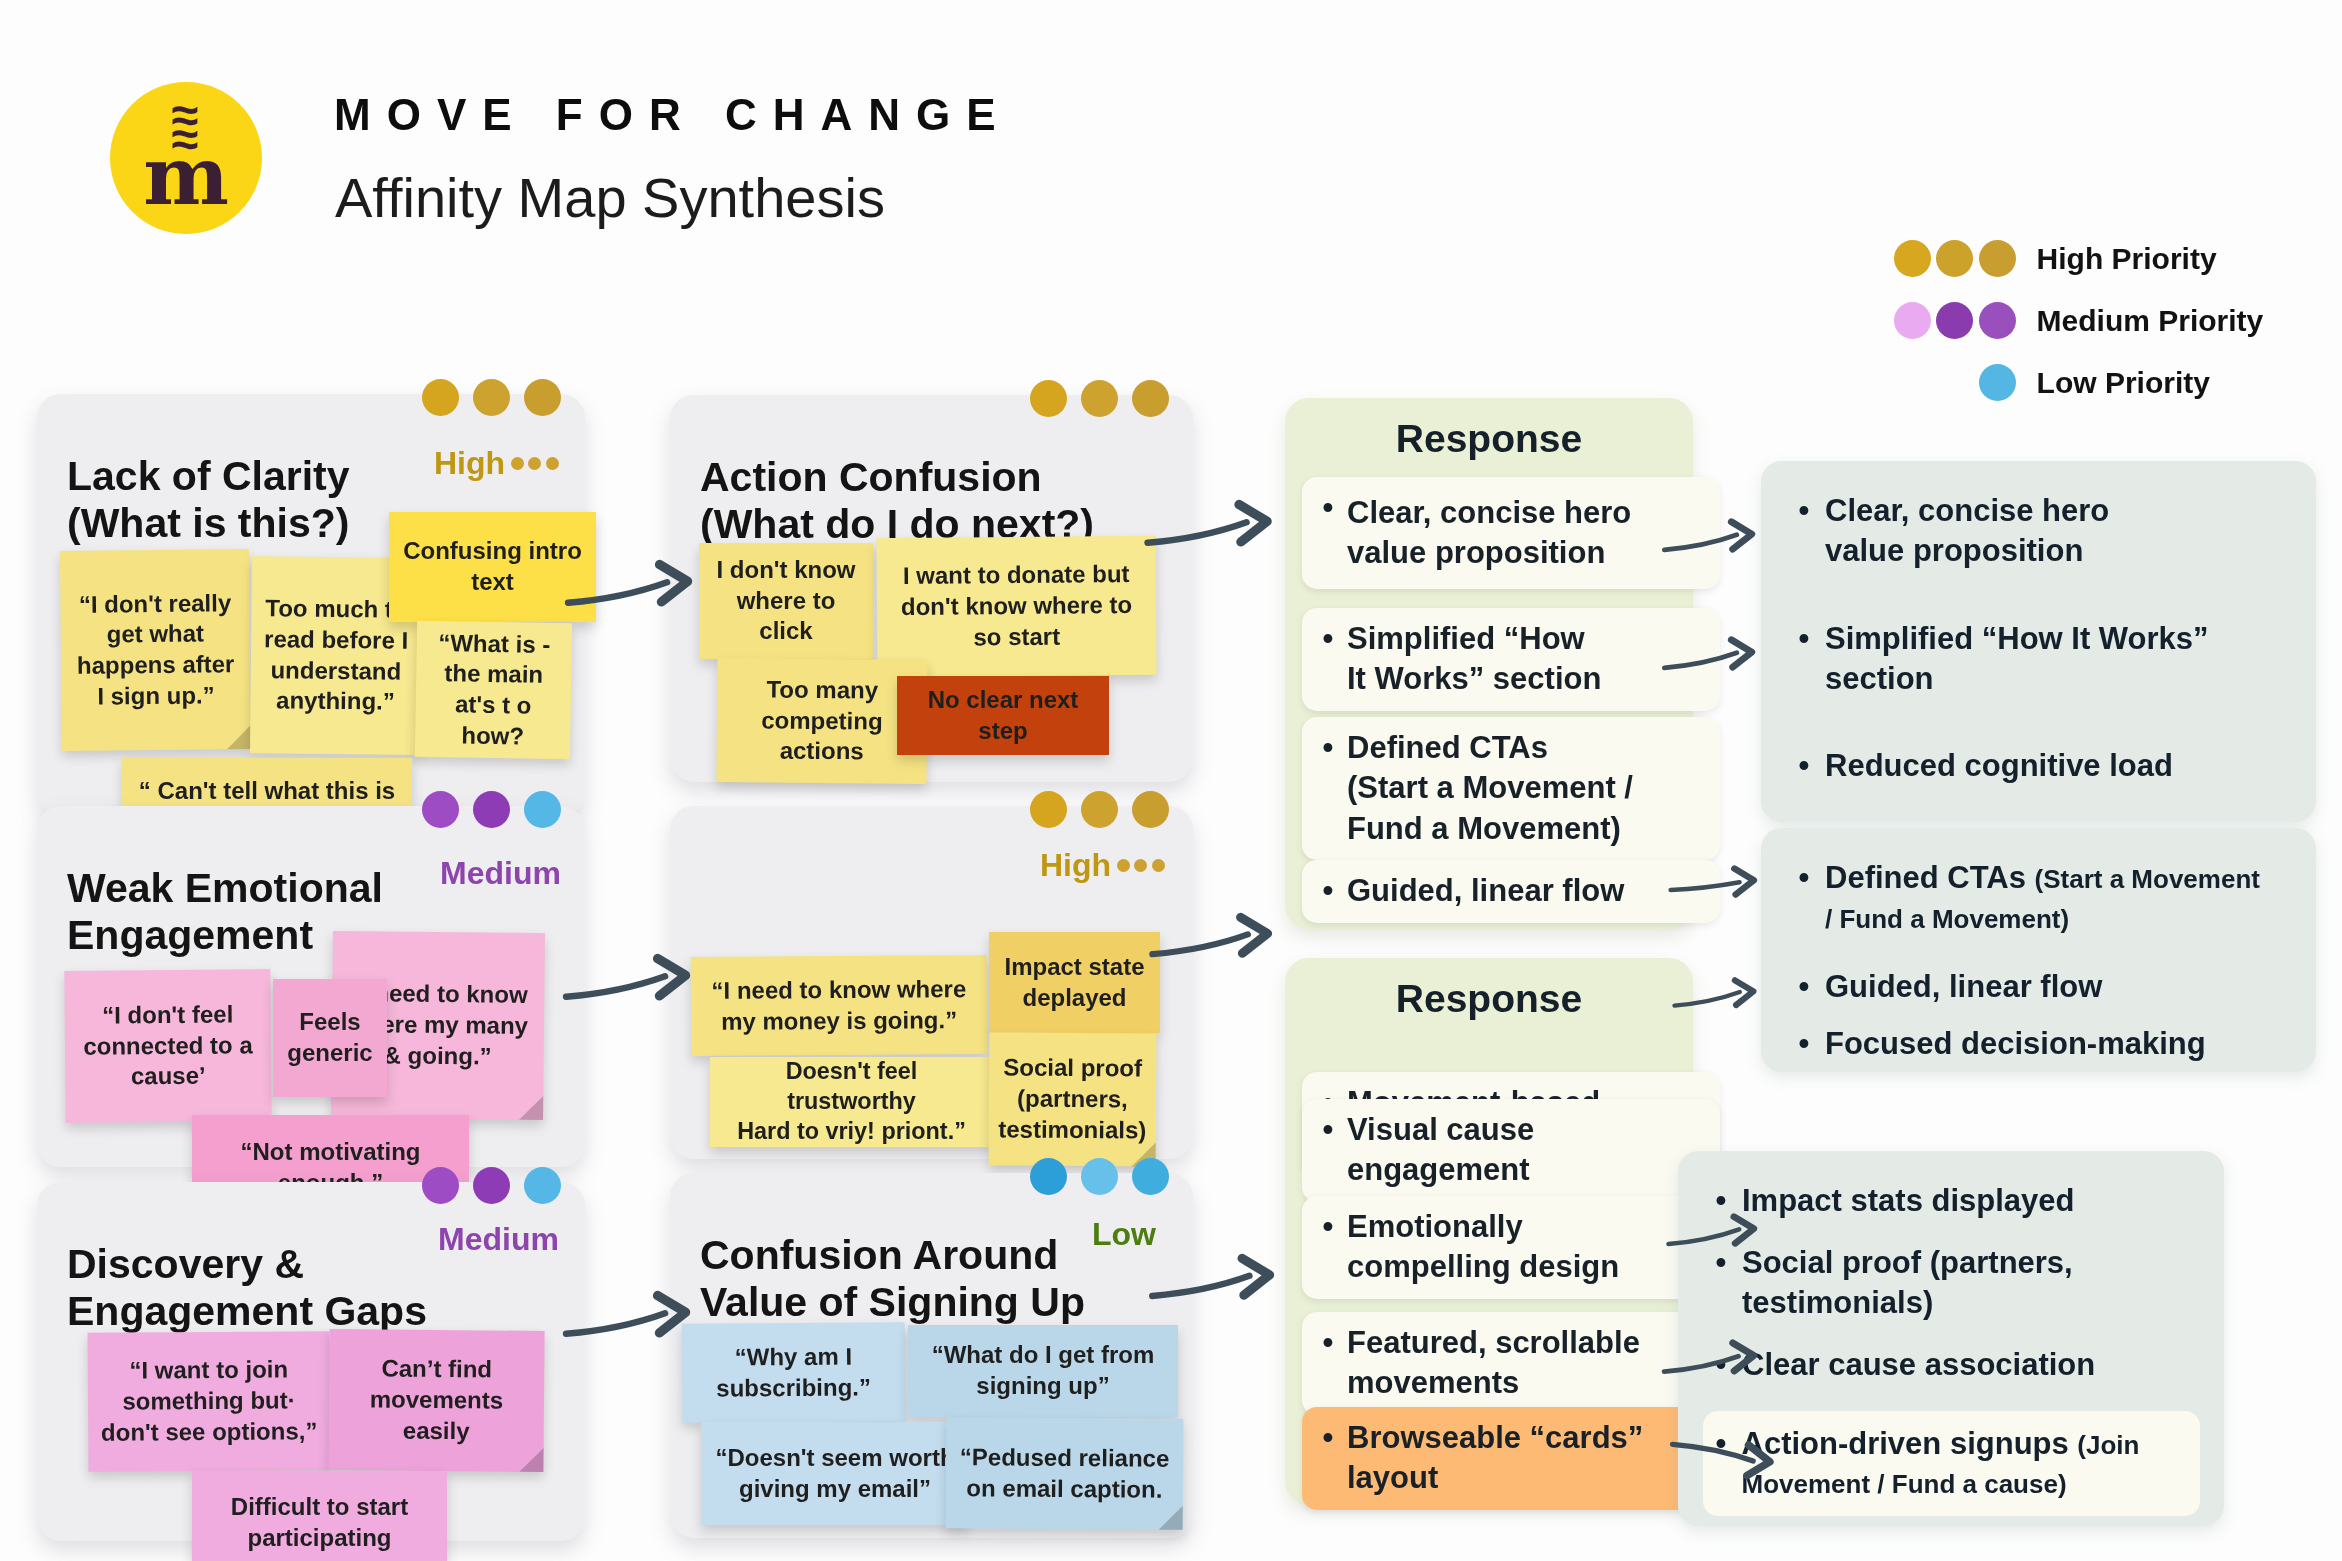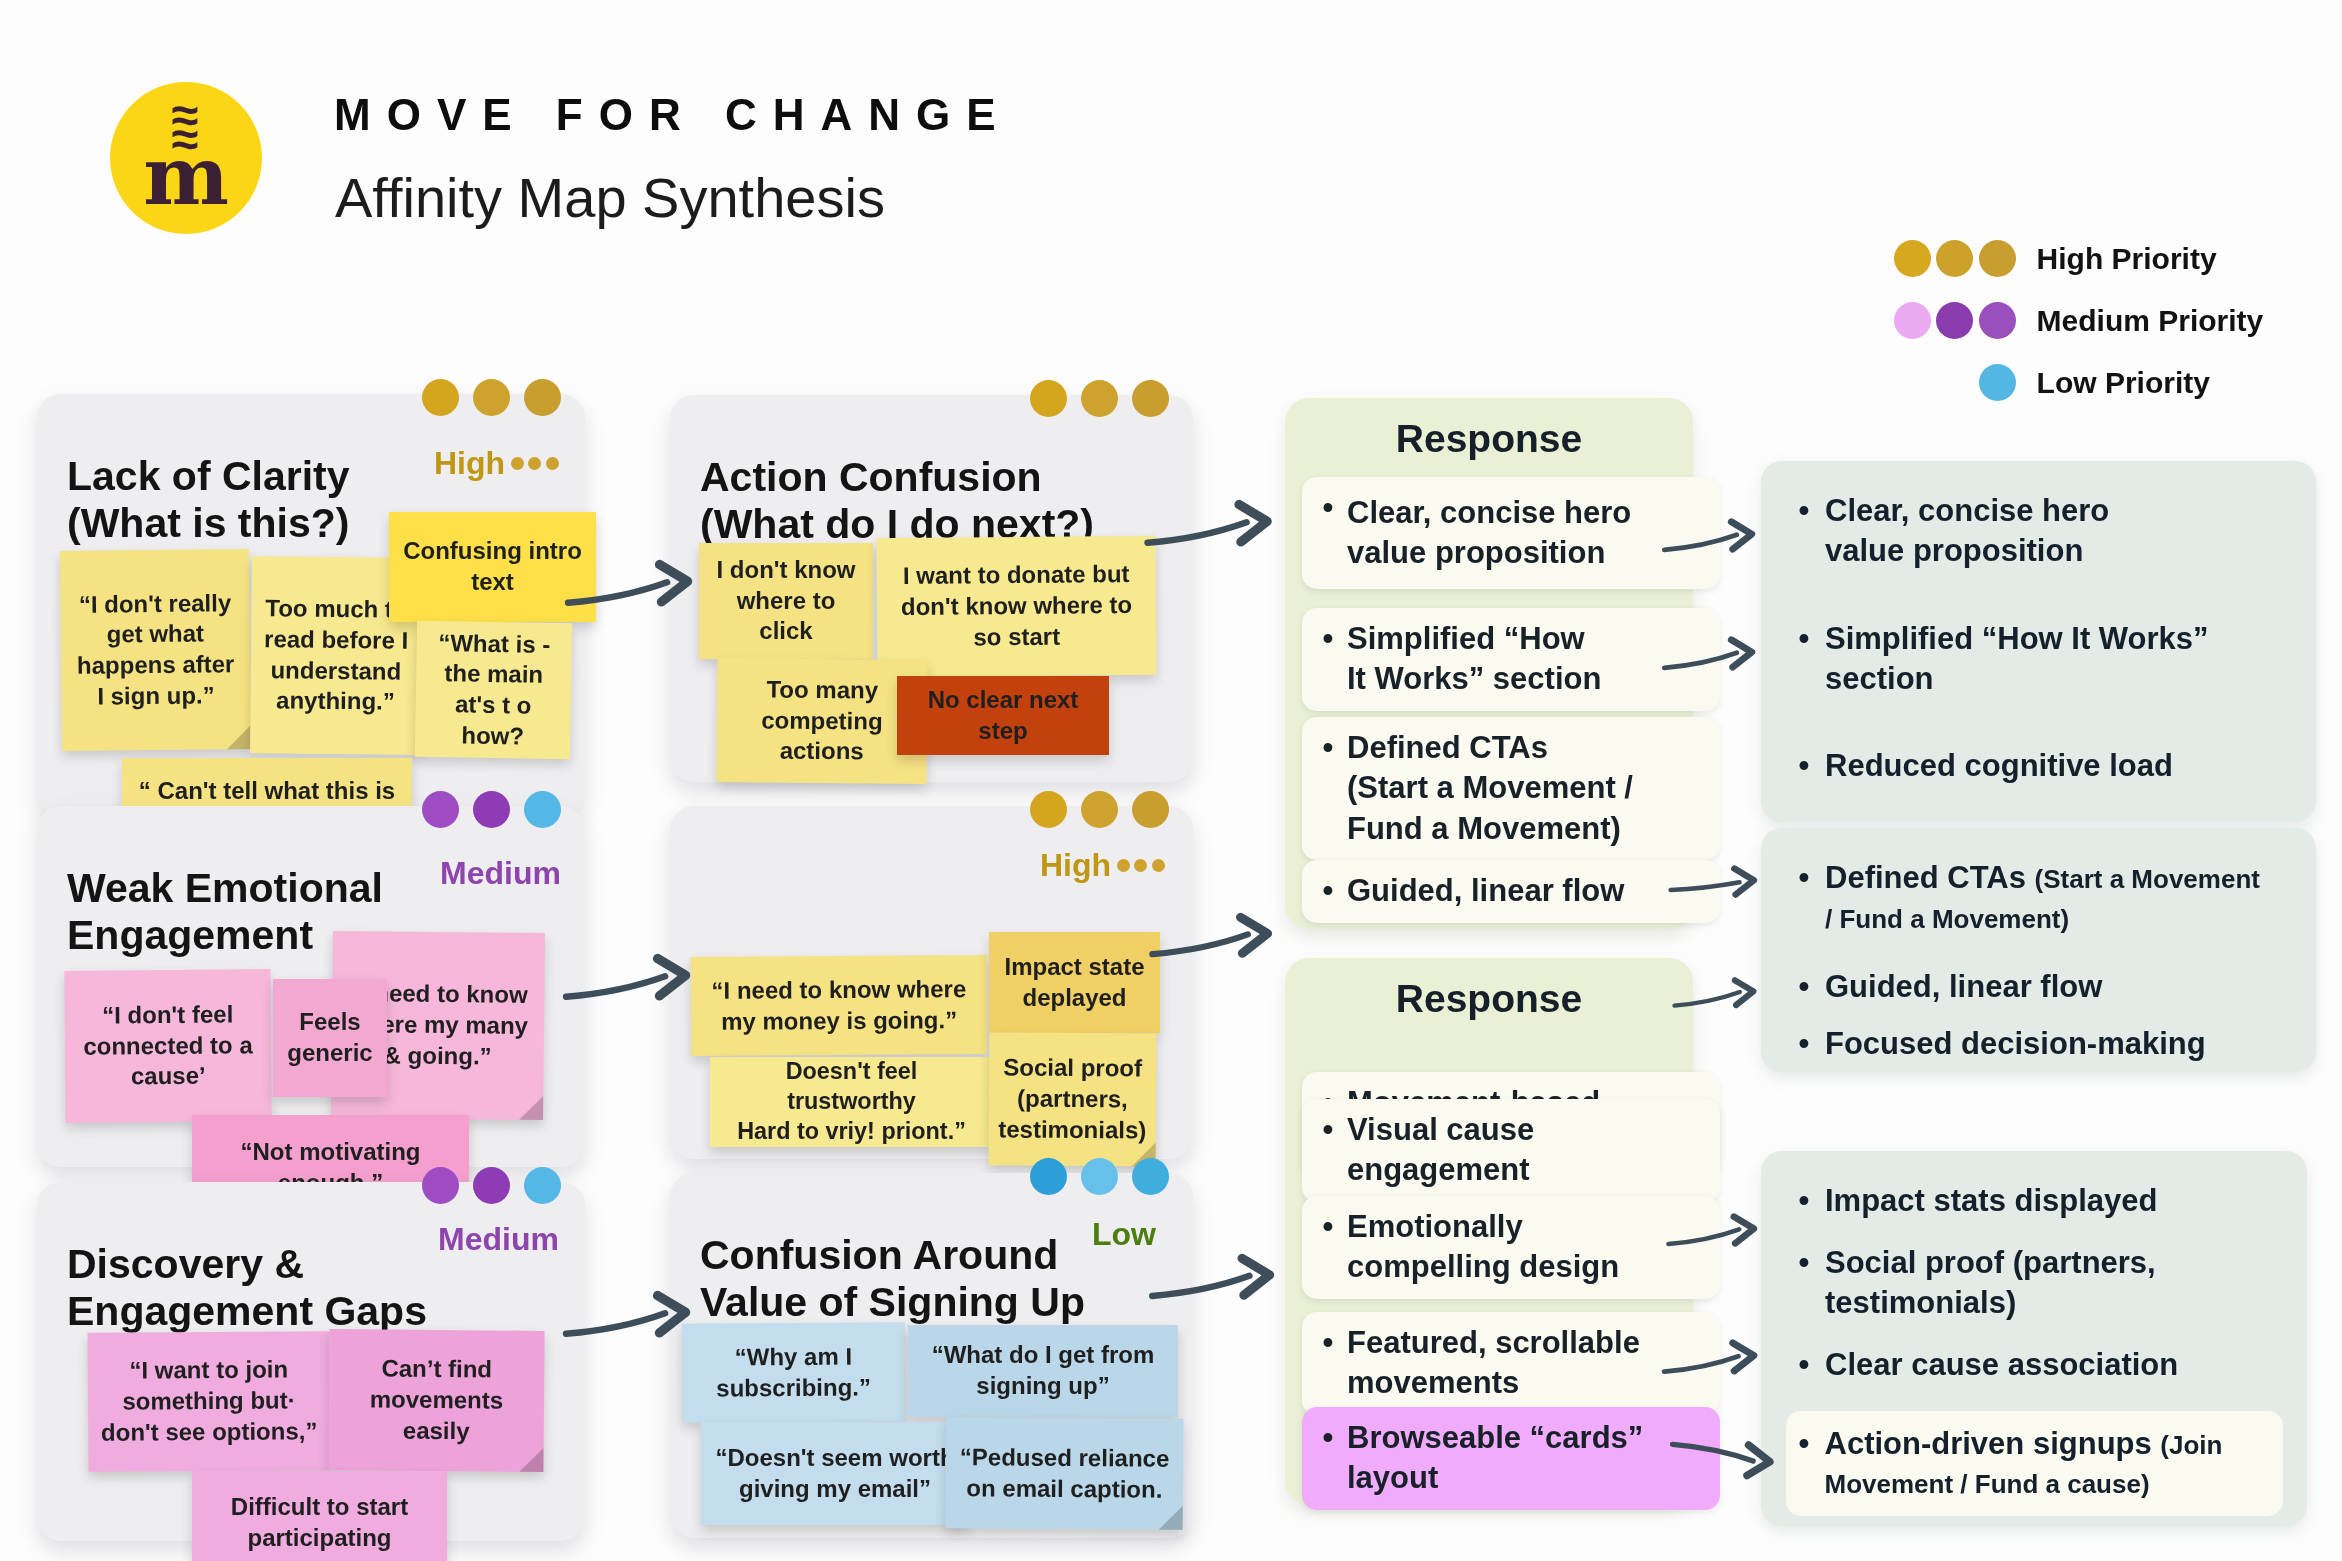--- a/index.html
+++ b/index.html
@@ -224,40 +224,40 @@
   </div>
 
   <div class="resp" style="left: 1285px; top: 958px; width: 408px; height: 547px; background: rgb(233, 240, 214);">
     <div class="rtitle">Response</div>
     <div class="rbox" style="top: 67px; min-height: 60px; background: rgb(250, 250, 241); margin-top: 47px;">Movement-based stories</div>
     <div class="rbox" style="top: 141px; min-height: 56px; background: rgb(250, 250, 241);">Visual cause engagement</div>
     <div class="rbox" style="top: 238px; min-height: 90px; background: rgb(250, 250, 241);">Emotionally
 compelling design</div>
     <div class="rbox" style="top: 354px; min-height: 83px; background: rgb(250, 250, 241);">Featured, scrollable
 movements</div>
-    <div class="rbox" style="top: 449px; min-height: 91px; background: #f0abfc;">Browseable “cards”
+    <div class="rbox" style="top: 449px; min-height: 91px; background: #fdba74;">Browseable “cards”
 layout</div>
   </div>
 
   <div class="teal" style="left: 1761px; top: 461px; width: 555px; height: 361px; background: rgb(228, 235, 230);">
     <div class="titem" style="margin-bottom:49px;">Clear, concise hero
 value proposition</div>
     <div class="titem" style="margin-bottom:47px;">Simplified “How It Works”
 section</div>
     <div class="titem">Reduced cognitive load</div>
   </div>
 
   <div class="teal" style="left: 1761px; top: 828px; width: 555px; height: 244px; background: rgb(228, 235, 230);">
     <div class="titem" style="margin-bottom:30px;"><span>Defined CTAs </span><span class="det">(Start a Movement
 /  Fund a Movement)</span></div>
     <div class="titem" style="margin-bottom:17px;">Guided, linear flow</div>
     <div class="titem">Focused decision-making</div>
   </div>
 
-  <div class="teal" style="left: 1761px; top: 1151px; width: 546px; height: 375px; background: rgb(228, 235, 230);">
+  <div class="teal" style="left: 1678px; top: 1151px; width: 546px; height: 375px; background: rgb(228, 235, 230);">
     <div class="titem" style="margin-bottom:22.5px;">Impact stats displayed</div>
     <div class="titem" style="margin-bottom:22.5px;">Social proof (partners,
 testimonials)</div>
     <div class="titem" style="margin-bottom:26px;">Clear cause association</div>
     <div class="twhite" style="background: rgb(250, 250, 241);">
       <div class="titem"><span style="font-weight:700;">Action-driven signups </span><span class="det">(Join Movement / Fund a cause)</span></div>
     </div>
   </div>
 
   <svg class="arr" style="left:562px;top:558px;width:141px;height:56px;" viewBox="0 0 150 60">

